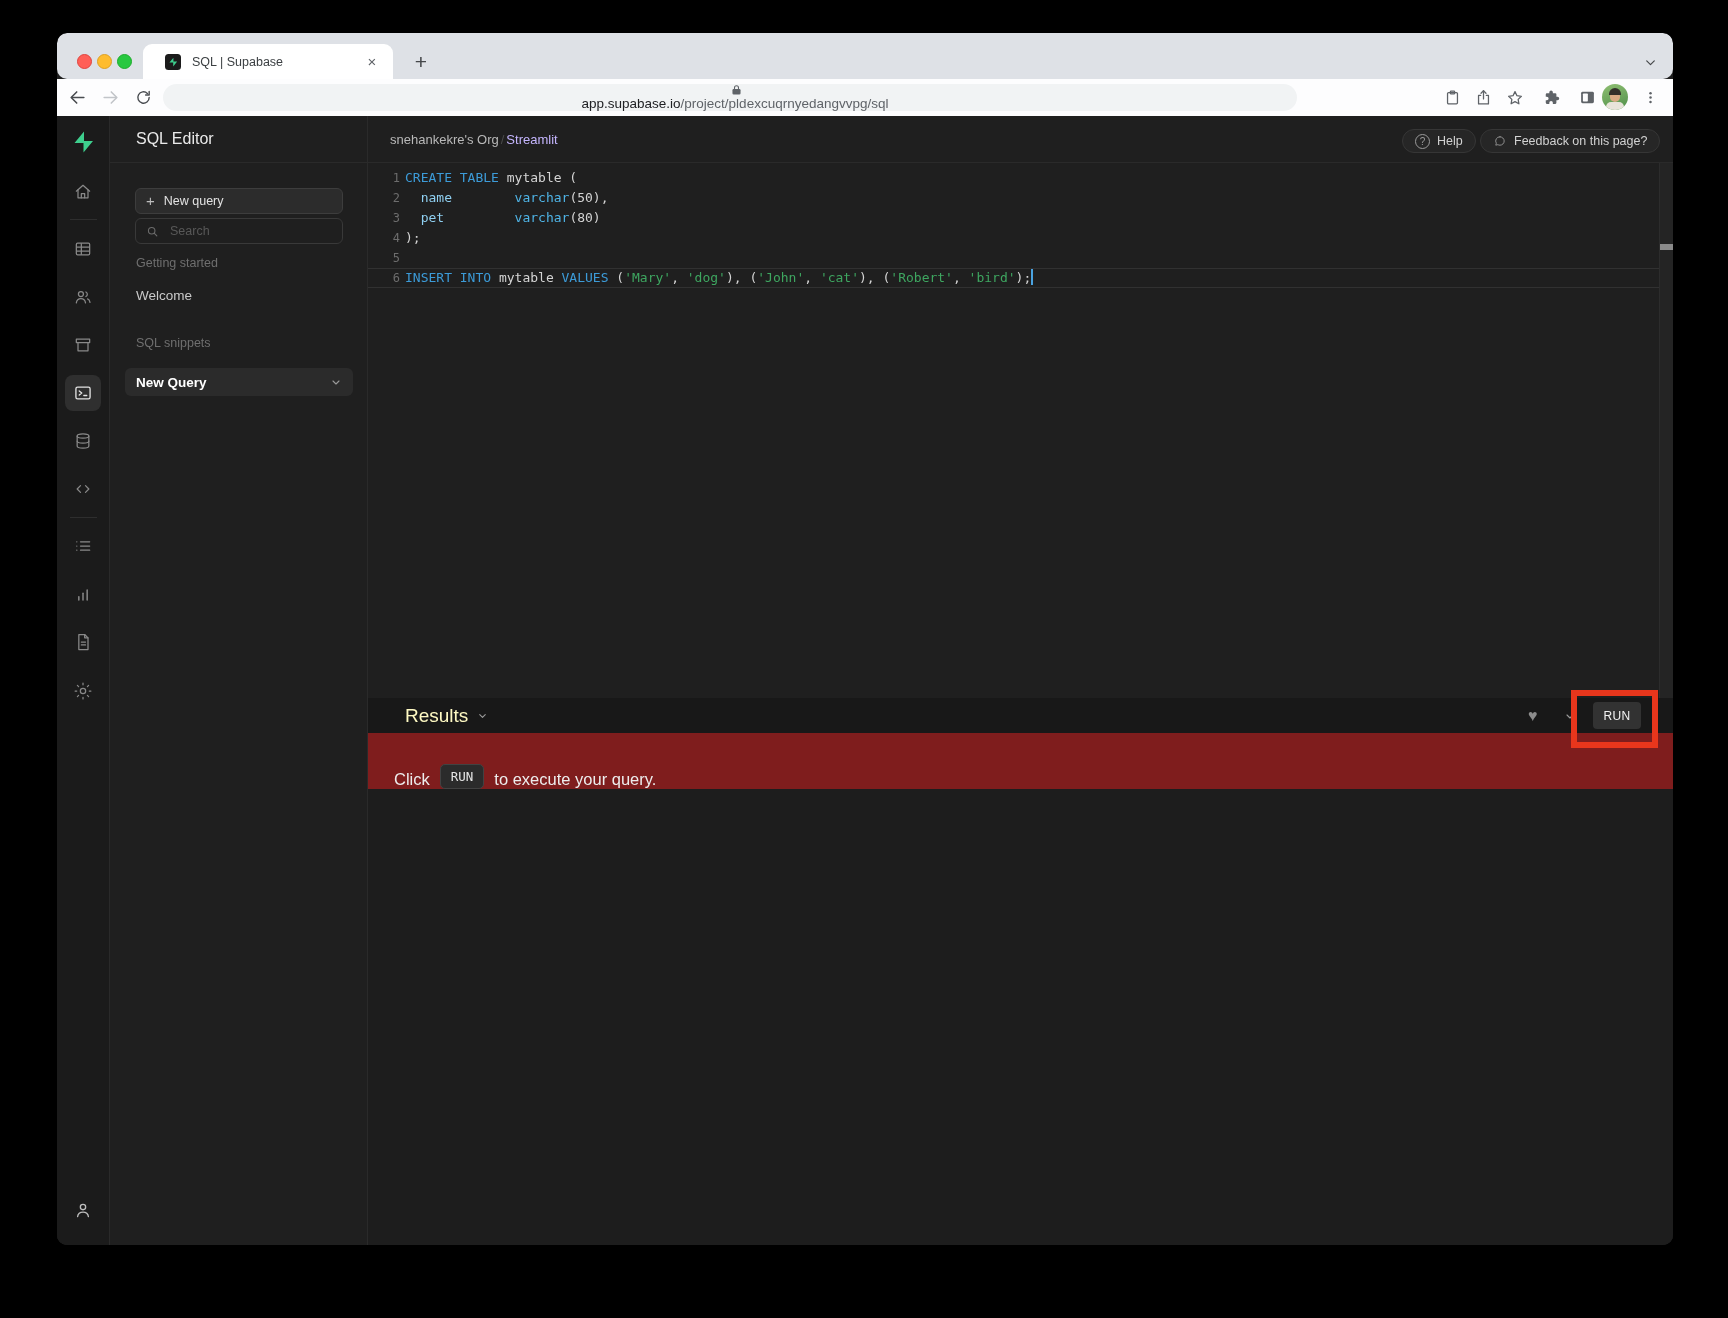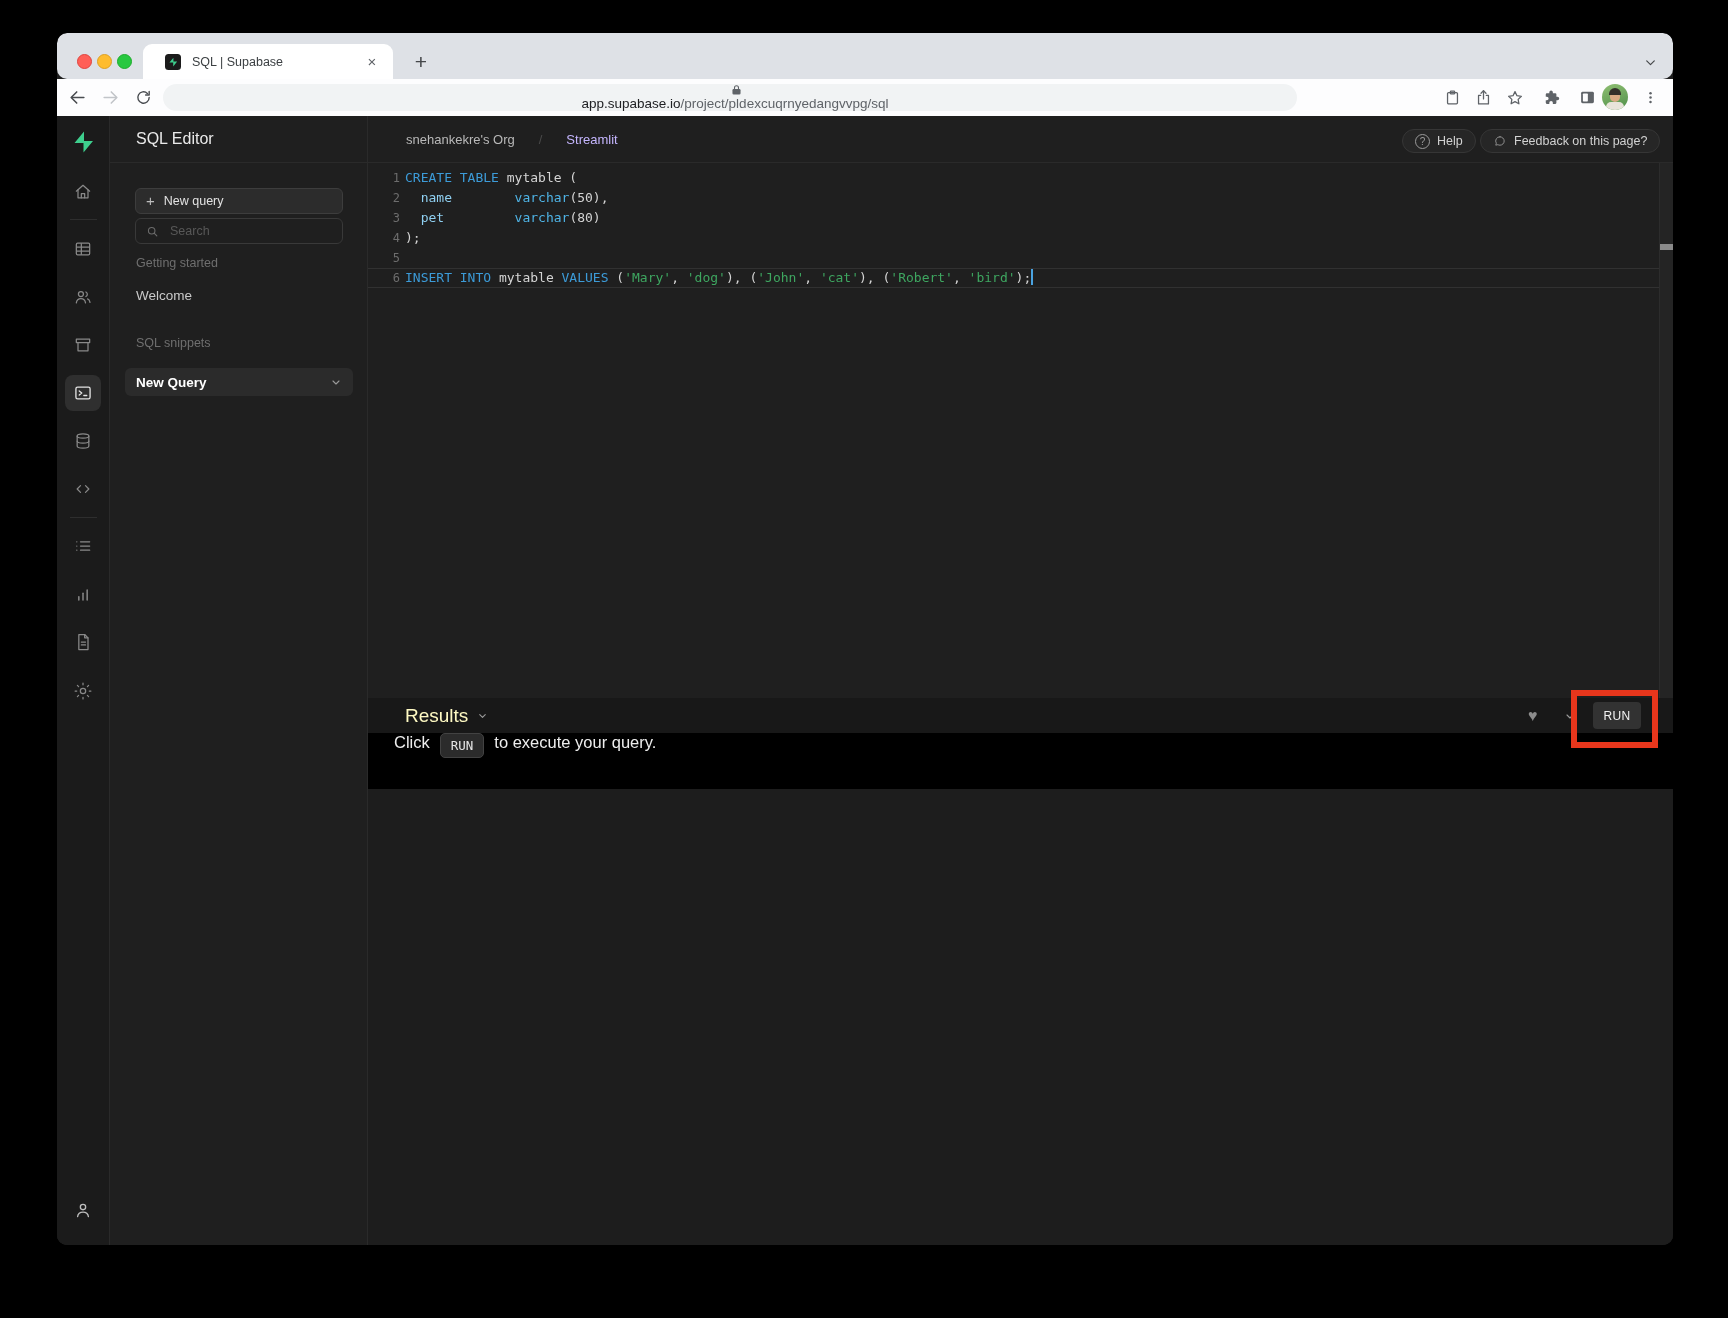--- a/index.html
+++ b/index.html
@@ -60,21 +60,21 @@
   .searchbox input::placeholder{color:#585858;}
   .sb-label{position:absolute;left:26px;font-size:12.5px;color:#6f6f6f;}
   .sb-item{position:absolute;left:26px;font-size:13.5px;color:#c9c9c9;}
   .sb-pill{position:absolute;left:15px;top:252px;width:228px;height:28px;border-radius:6px;background:#2b2b2b;
            display:flex;align-items:center;justify-content:space-between;padding:0 11px;box-sizing:border-box;}
   .sb-pill .lbl{font-size:13.5px;font-weight:bold;color:#fff;}
 
   .main{position:absolute;left:311px;top:0;width:1305px;height:100%;}
   .main-head{position:absolute;left:0;top:0;width:100%;height:47px;border-bottom:1px solid #2a2a2a;
              box-sizing:border-box;}
-  .crumbs{position:absolute;left:22px;top:0;height:47px;display:flex;align-items:center;gap:24px;margin-left:16px;}
+  .crumbs{position:absolute;left:22px;top:0;height:47px;display:flex;align-items:center;gap:2px;}
   .crumb{font-size:13px;color:#b9b9b9;}
   .crumb.cur{color:#c4b5fd;}
   .crumb-sep{color:#4a4a4a;font-size:13px;}
   .hd-btn{position:absolute;top:13px;height:24px;border-radius:12px;background:#262626;border:1px solid #363636;
           box-sizing:border-box;display:flex;align-items:center;font-size:12.5px;color:#d2d2d2;gap:7px;padding:0 12px;}
   .help-btn{left:1034px;}
   .fb-btn{left:1112px;}
   .qmark{width:15px;height:15px;border-radius:50%;border:1.2px solid #9a9a9a;color:#9a9a9a;font-size:10px;
          display:flex;align-items:center;justify-content:center;box-sizing:border-box;}
 
@@ -93,21 +93,21 @@
   
   .resultsbar{position:absolute;left:0;top:582px;width:100%;height:35px;background:#181818;}
   .res-left{position:absolute;left:37px;top:0;height:35px;display:flex;align-items:center;gap:9px;}
   .res-lbl{font-size:19px;color:#fef9c3;}
   .heart{position:absolute;left:1160px;top:0;height:35px;display:flex;align-items:center;font-size:16px;color:#8c8c8c;}
   .res-chev{position:absolute;left:1196px;top:0;height:35px;display:flex;align-items:center;}
   .run-btn{position:absolute;left:1225px;top:4px;width:48px;height:27px;background:#323232;border-radius:4px;
            display:flex;align-items:center;justify-content:center;font-size:12px;color:#f2f2f2;letter-spacing:0.4px;}
   .annotation{position:absolute;left:1203px;top:574px;width:87px;height:58px;box-sizing:border-box;
               border:6px solid var(--red);z-index:5;}
-  .message{position:absolute;left:0;top:617px;width:100%;height:56px;background:#000000;display:flex;align-items:flex-start;}
+  .message{position:absolute;left:0;top:617px;width:100%;height:56px;background:#7f1d1d;display:flex;align-items:flex-end;}
   .message .txt{font-size:16.5px;color:#ededed;}
   .message .txt:first-child{margin-left:26px;}
   .kbd{font-family:"DejaVu Sans Mono",monospace;font-size:12.5px;color:#e6e6e6;background:#2b2b2b;
        border:1px solid #424242;border-radius:5px;padding:4px 10px;margin:0 10px;}
   .below{position:absolute;left:0;top:673px;width:100%;height:456px;background:#1d1d1d;}
 
   svg{display:block;}
 </style>
 </head>
 <body>

